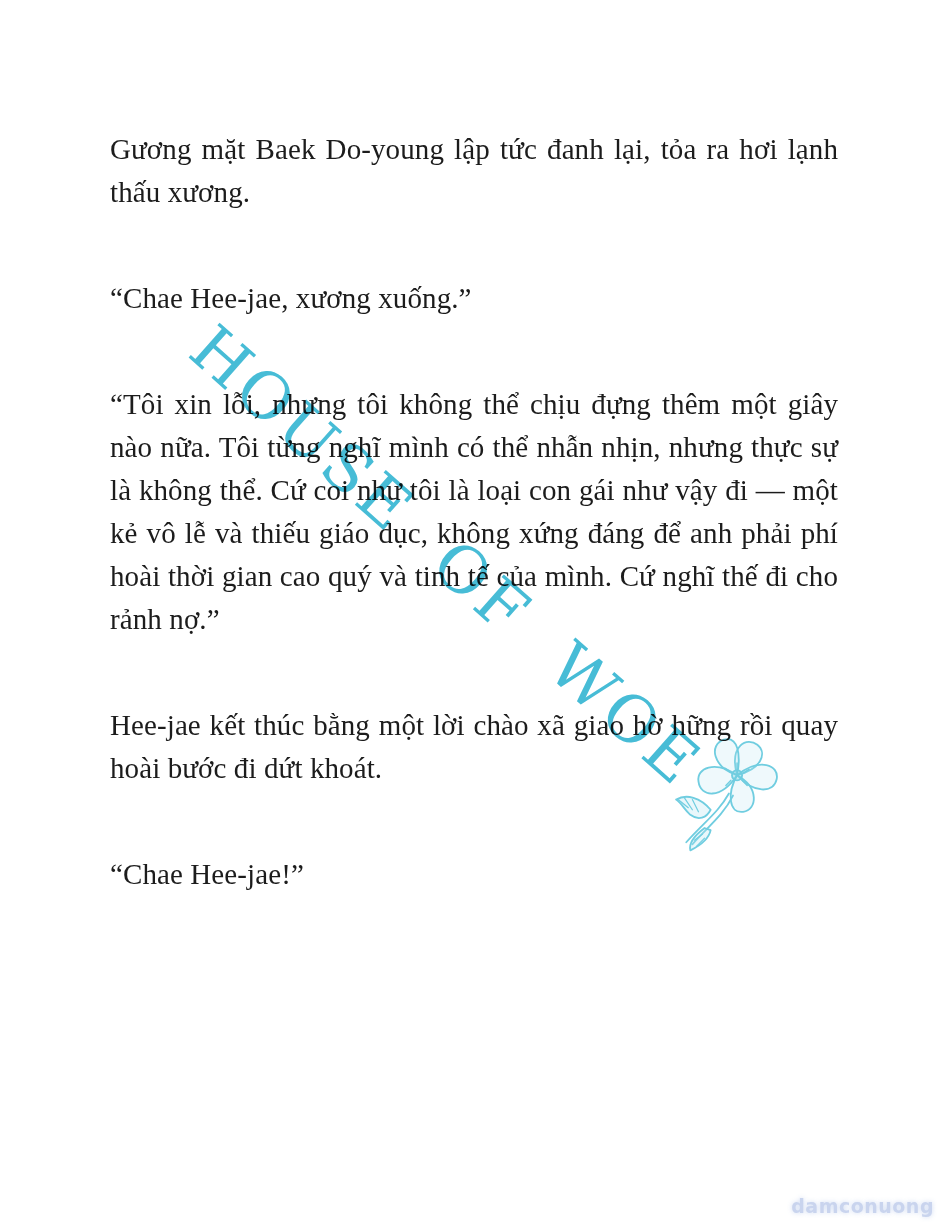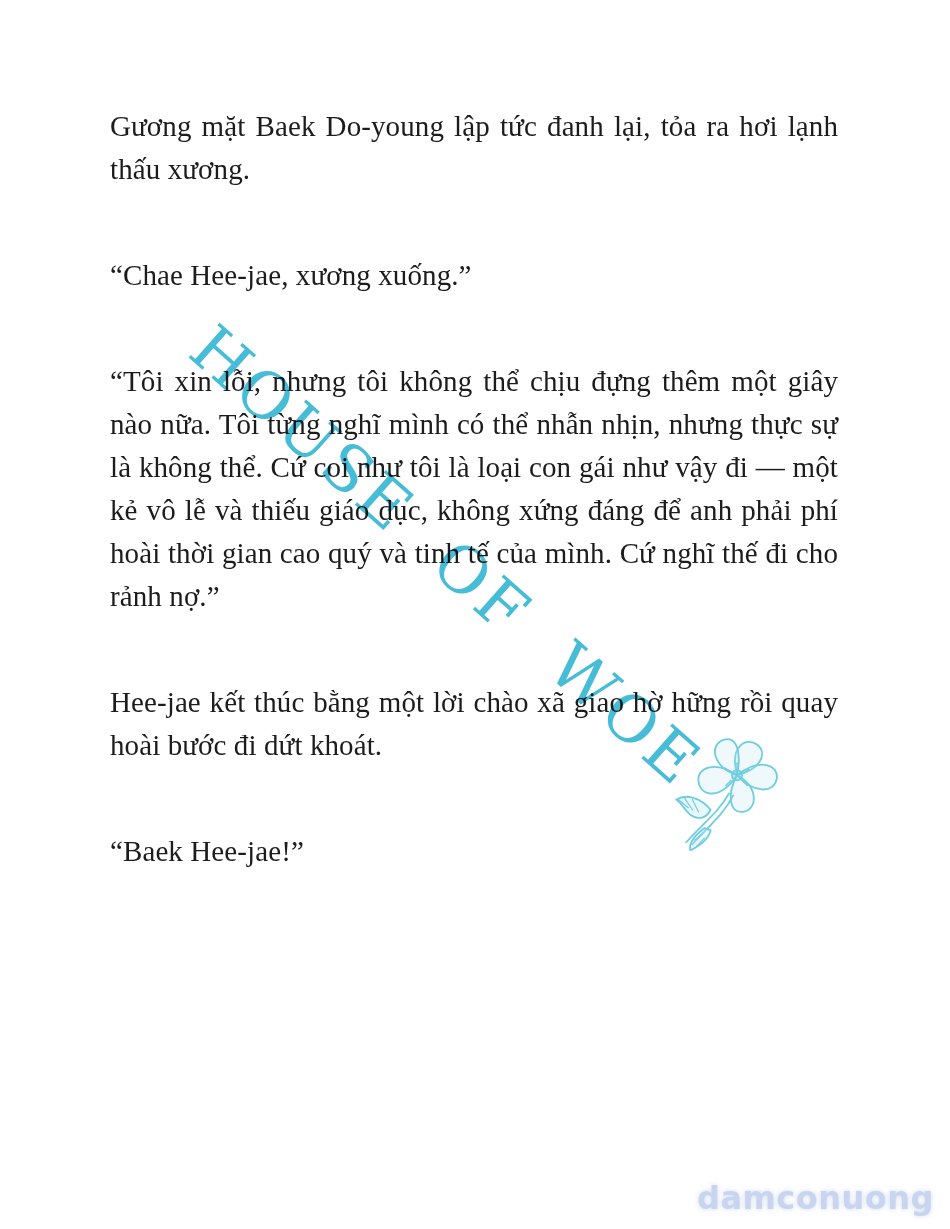--- a/index.html
+++ b/index.html
@@ -15,21 +15,21 @@
     font-family: "Liberation Serif", "DejaVu Serif", serif;
   }
   
   .page {
     position: absolute;
     inset: 0;
     background: #ffffff;
   }
   .content {
     position: absolute;
-    top: 105px;
+    top: 128px;
     left: 110px;
     width: 728px;
     color: #1c1c1c;
   }
   .content p {
     margin: 0 0 63px 0;
     font-size: 29px;
     line-height: 43px;
     text-align: justify;
     text-justify: inter-word;
@@ -63,38 +63,38 @@
     width: 132px;
     height: 118px;
     opacity: 0.85;
   }
   
   .wm-site {
     position: absolute;
     right: 16px;
     bottom: 12px;
     font-family: "DejaVu Sans", "Liberation Sans", sans-serif;
-    font-size: 32px;
+    font-size: 19px;
     font-weight: 700;
     letter-spacing: 0.5px;
     color: #c9d4ee;
     text-shadow: 0 0 5px rgba(198, 212, 240, 0.85);
   }
 </style>
 </head>
 <body>
 
 <div class="page">
 
   <div class="content">
     <p>Gương mặt Baek Do-young lập tức đanh lại, tỏa ra hơi lạnh thấu xương.</p>
     <p>“Chae Hee-jae, xương xuống.”</p>
     <p>“Tôi xin lỗi, nhưng tôi không thể chịu đựng thêm một giây nào nữa. Tôi từng nghĩ mình có thể nhẫn nhịn, nhưng thực sự là không thể. Cứ coi như tôi là loại con gái như vậy đi — một kẻ vô lễ và thiếu giáo dục, không xứng đáng để anh phải phí hoài thời gian cao quý và tinh tế của mình. Cứ nghĩ thế đi cho rảnh nợ.”</p>
     <p>Hee-jae kết thúc bằng một lời chào xã giao hờ hững rồi quay hoài bước đi dứt khoát.</p>
-    <p>“Baek Hee-jae!”</p>
+    <p>“Chae Hee-jae!”</p>
   </div>
 
   <div class="wm-layer">
     <div class="wm-text">HOUSE OF WOE</div>
 
     <svg class="wm-flower" viewBox="0 0 130 115" xmlns="http://www.w3.org/2000/svg">
       <g fill="rgba(170,224,238,0.22)" stroke="#58c5db" stroke-width="1.8" stroke-linecap="round" stroke-linejoin="round">
 
         <path d="M68,40 C60,10 78,2 88,10 C98,18 92,34 68,40 Z"></path>
         <path d="M68,40 C90,22 110,30 107,44 C104,58 84,58 68,40 Z"></path>

